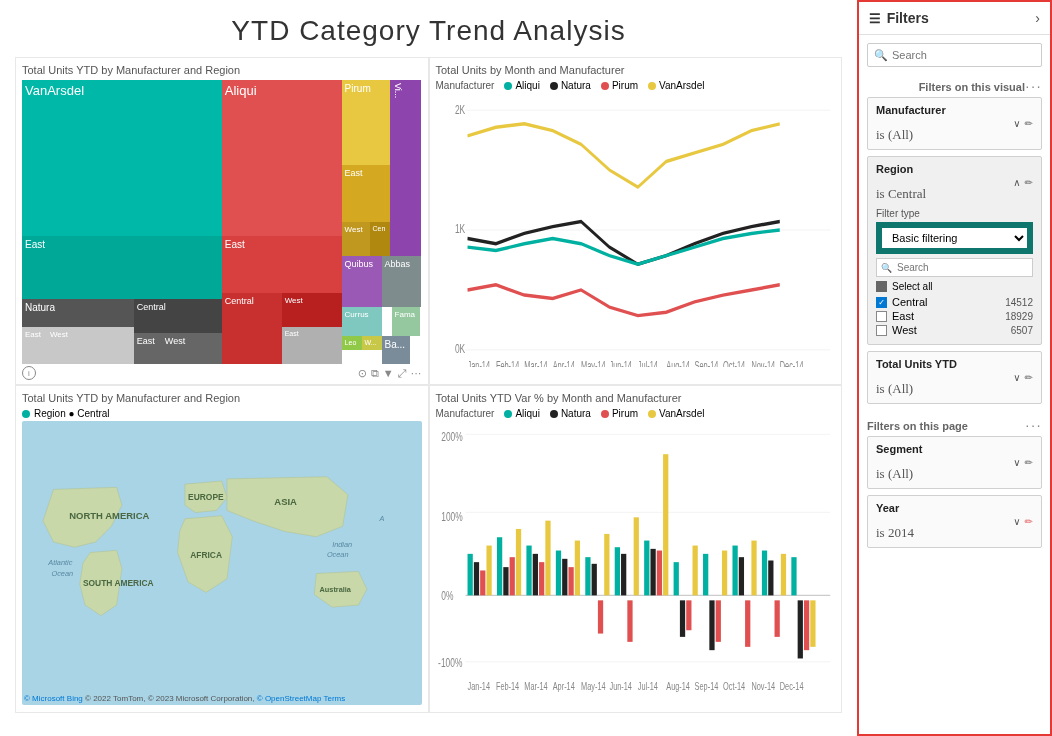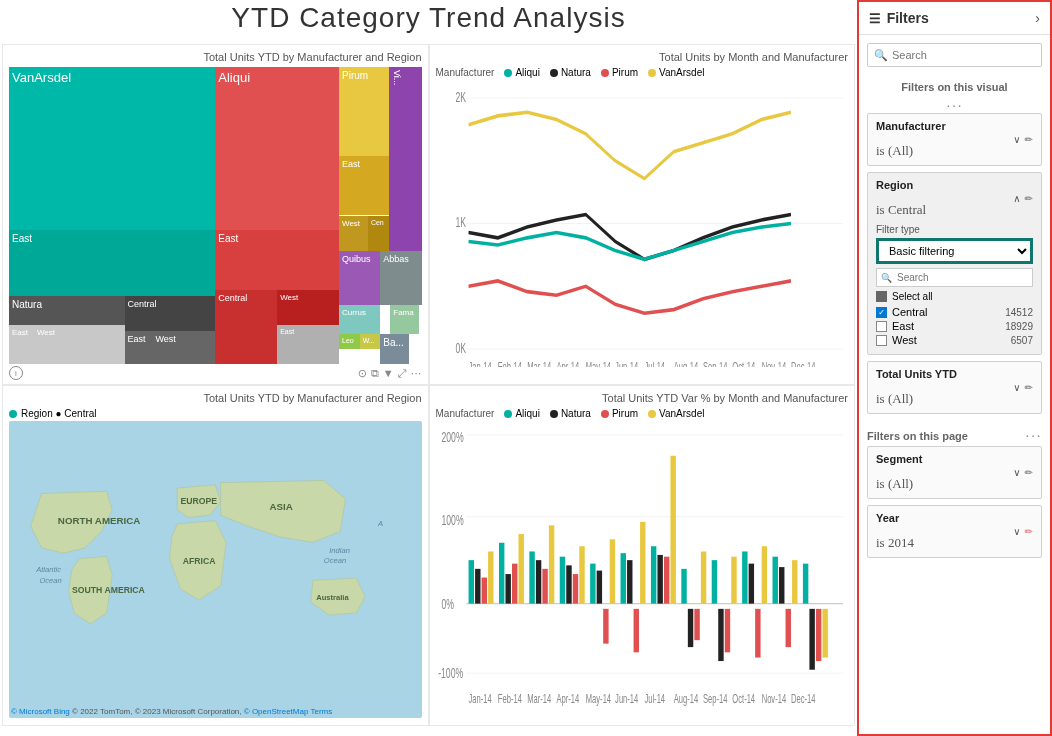--- a/index.html
+++ b/index.html
@@ -1,22 +1,22 @@
 <!DOCTYPE html>
 <html><head>
   <meta charset="utf-8">
   <style>
     * { box-sizing: border-box; margin: 0; padding: 0; }
     body { font-family: 'Segoe UI', Arial, sans-serif; font-size: 12px; background: #f3f3f3; display: flex; width: 1052px; height: 736px; overflow: hidden; }
     
-    .main-content { flex: 1; background: #fff; padding: 2px; overflow: hidden; }
+    .main-content { flex: 1; background: #fff; padding: 15px; overflow: hidden; }
     
     .page-title { text-align: center; font-size: 28px; font-weight: 300; color: #333; margin-bottom: 10px; letter-spacing: 1px; }
     
-    .charts-grid { display: grid; grid-template-columns: 1fr 1fr; grid-template-rows: 1fr 1fr; height: calc(100% - 50px); text-align: right; }
+    .charts-grid { display: grid; grid-template-columns: 1fr 1fr; grid-template-rows: 1fr 1fr; height: calc(100% - 50px); }
     
     .chart-panel { border: 1px solid #e8e8e8; padding: 6px; position: relative; overflow: hidden; }
     .chart-title { font-size: 11px; color: #555; margin-bottom: 4px; }
     
     
     .treemap { width: 100%; height: calc(100% - 30px); position: relative; }
     .treemap-cell { position: absolute; display: flex; align-items: flex-start; justify-content: flex-start; padding: 3px; font-size: 10px; color: #fff; font-weight: 500; overflow: hidden; }
     
     
     .legend { display: flex; gap: 10px; font-size: 10px; margin-bottom: 2px; flex-wrap: wrap; }
@@ -48,21 +48,21 @@
     .filter-card { border: 1px solid #d0d0d0; border-radius: 2px; margin-bottom: 6px; padding: 6px 8px; background: #fafafa; }
     .filter-card.expanded { background: #f0f0f0; }
     
     .filter-card-header { display: flex; justify-content: space-between; align-items: center; cursor: pointer; }
     .filter-name { font-size: 11px; font-weight: 600; color: #222; }
     .filter-value { font-size: 13px; color: #555; margin-top: 11px; font-family: Liberation Serif, serif; }
     .filter-icons { display: flex; gap: 4px; align-items: center; }
     
     .filter-type-row { margin-top: 6px; }
     .filter-type-label { font-size: 10px; color: #555; margin-bottom: 3px; }
-    .filter-type-select { width: 100%; padding: 3px 6px; border: 3px solid #0f766e; font-size: 11px; background: #fff; cursor: pointer; }
+    .filter-type-select { width: 100%; padding: 3px 6px; border: 6px solid #0f766e; font-size: 11px; background: #fff; cursor: pointer; }
     
     .filter-search { margin: 4px 0; position: relative; }
     .filter-search input { width: 100%; padding: 3px 6px 3px 20px; border: 1px solid #ccc; font-size: 10px; outline: none; background: #fff; }
     .filter-search-icon { position: absolute; left: 5px; top: 50%; transform: translateY(-50%); color: #888; font-size: 9px; }
     
     .filter-select-all { display: flex; align-items: center; gap: 5px; margin: 4px 0; font-size: 10px; cursor: pointer; }
     .checkbox-partial { width: 11px; height: 11px; border: 1.5px solid #666; background: #666; display: inline-flex; align-items: center; justify-content: center; }
     .checkbox-checked { width: 11px; height: 11px; border: 1.5px solid #0078d4; background: #0078d4; display: inline-flex; align-items: center; justify-content: center; color: #fff; font-size: 8px; }
     .checkbox-empty { width: 11px; height: 11px; border: 1.5px solid #888; background: #fff; display: inline-flex; align-items: center; justify-content: center; }
     
@@ -351,21 +351,21 @@
     </div>
     <span style="color:#555;font-size:14px;cursor:pointer;">›</span>
   </div>
 
   <div class="search-box">
     <span class="search-icon-sm">🔍</span>
     <input type="text" placeholder="Search" style="">
   </div>
 
   <div class="filters-section">
-    <div style="display:flex;justify-content:flex-end;align-items:center;flex-direction:column;">
+    <div style="display:flex;justify-content:flex-end;align-items:center;">
       <div class="section-label">Filters on this visual</div>
       <span style="color:#888;font-size:14px;cursor:pointer;letter-spacing:1px;">···</span>
     </div>
 
     <div class="filter-card">
       <div class="filter-card-header">
         <div>
           <div class="filter-name">Manufacturer</div>
           <div class="filter-value">is (All)</div>
         </div>

